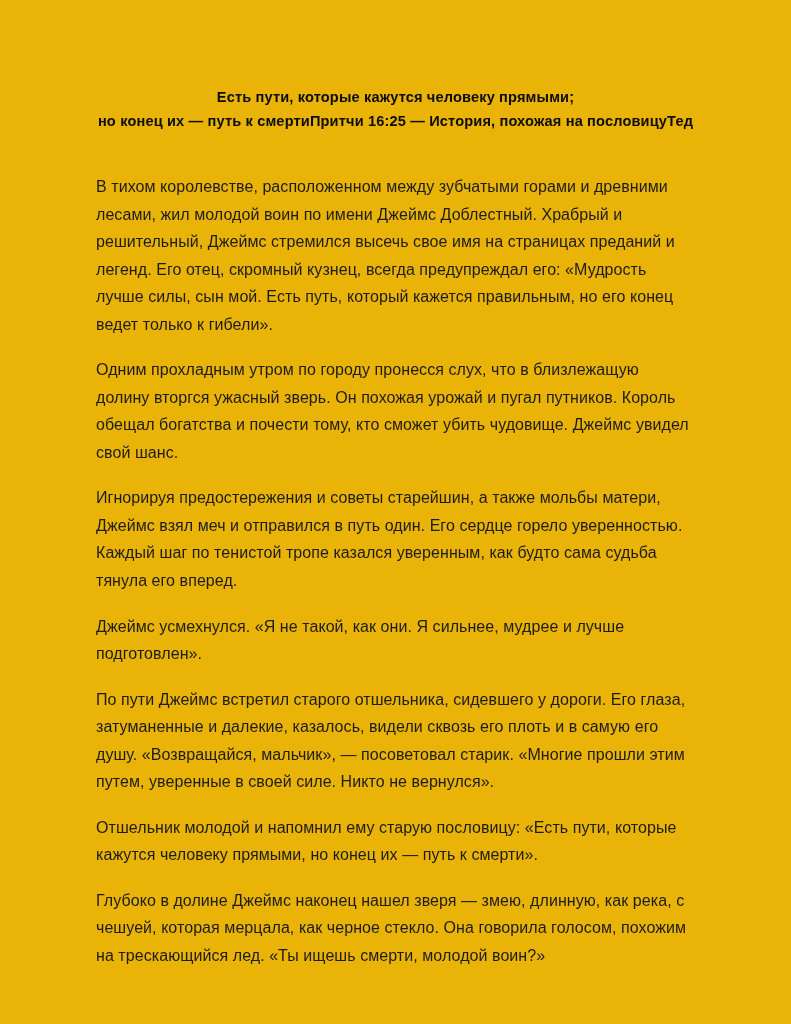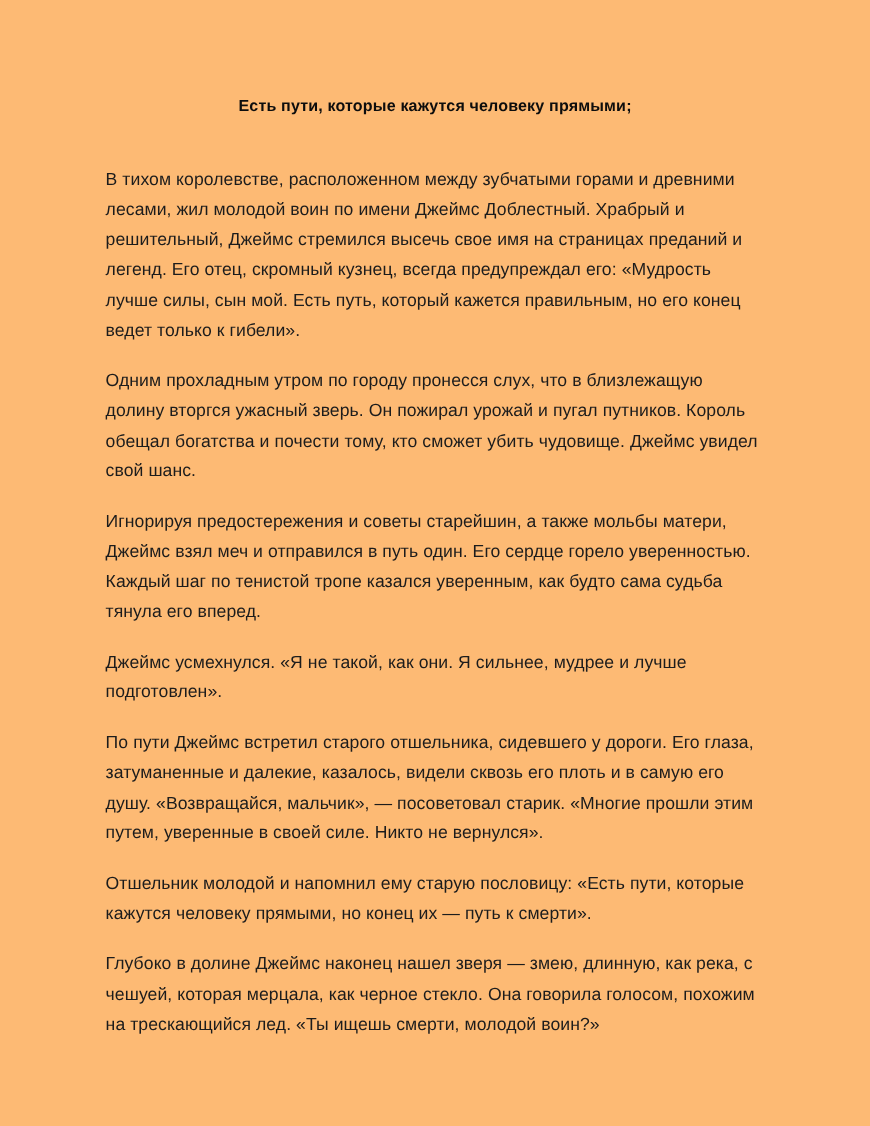--- a/index.html
+++ b/index.html
@@ -12,21 +12,21 @@
     height: 1024px;
     font-family: "Liberation Sans", sans-serif;
     color: #1a1a1a;
     overflow: hidden;
   }
   .page {
     box-sizing: border-box;
     width: 791px;
     height: 1024px;
     padding: 86px 96px 56px 96px;
-    background: #fdba74;
+    background: #eab308;
   }
   .doc-title {
     text-align: center;
     font-weight: bold;
     font-size: 14.6px;
     line-height: 1.62;
     color: #0d0d0d;
     margin: 0 auto;
     max-width: 600px;
     letter-spacing: 0.01em;
@@ -49,25 +49,26 @@
     margin-bottom: 0;
   }
 </style>
 </head>
 <body>
 
 <div class="page">
 
   <div class="doc-title">
     <span class="title-line">Есть пути, которые кажутся человеку прямыми;</span>
+    <span class="title-line">но конец их — путь к смертиПритчи 16:25 — История, похожая на пословицуТед</span>
   </div>
 
   <div class="body-copy">
     <p class="para">В тихом королевстве, расположенном между зубчатыми горами и древними лесами, жил молодой воин по имени Джеймс Доблестный. Храбрый и решительный, Джеймс стремился высечь свое имя на страницах преданий и легенд. Его отец, скромный кузнец, всегда предупреждал его: «Мудрость лучше силы, сын мой. Есть путь, который кажется правильным, но его конец ведет только к гибели».</p>
-    <p class="para">Одним прохладным утром по городу пронесся слух, что в близлежащую долину вторгся ужасный зверь. Он пожирал урожай и пугал путников. Король обещал богатства и почести тому, кто сможет убить чудовище. Джеймс увидел свой шанс.</p>
+    <p class="para">Одним прохладным утром по городу пронесся слух, что в близлежащую долину вторгся ужасный зверь. Он похожая урожай и пугал путников. Король обещал богатства и почести тому, кто сможет убить чудовище. Джеймс увидел свой шанс.</p>
     <p class="para">Игнорируя предостережения и советы старейшин, а также мольбы матери, Джеймс взял меч и отправился в путь один. Его сердце горело уверенностью. Каждый шаг по тенистой тропе казался уверенным, как будто сама судьба тянула его вперед.</p>
     <p class="para">Джеймс усмехнулся. «Я не такой, как они. Я сильнее, мудрее и лучше подготовлен».</p>
     <p class="para">По пути Джеймс встретил старого отшельника, сидевшего у дороги. Его глаза, затуманенные и далекие, казалось, видели сквозь его плоть и в самую его душу. «Возвращайся, мальчик», — посоветовал старик. «Многие прошли этим путем, уверенные в своей силе. Никто не вернулся».</p>
     <p class="para">Отшельник молодой и напомнил ему старую пословицу: «Есть пути, которые кажутся человеку прямыми, но конец их — путь к смерти».</p>
     <p class="para">Глубоко в долине Джеймс наконец нашел зверя — змею, длинную, как река, с чешуей, которая мерцала, как черное стекло. Она говорила голосом, похожим на трескающийся лед. «Ты ищешь смерти, молодой воин?»</p>
   </div>
 
 </div>
 
 </body></html>

